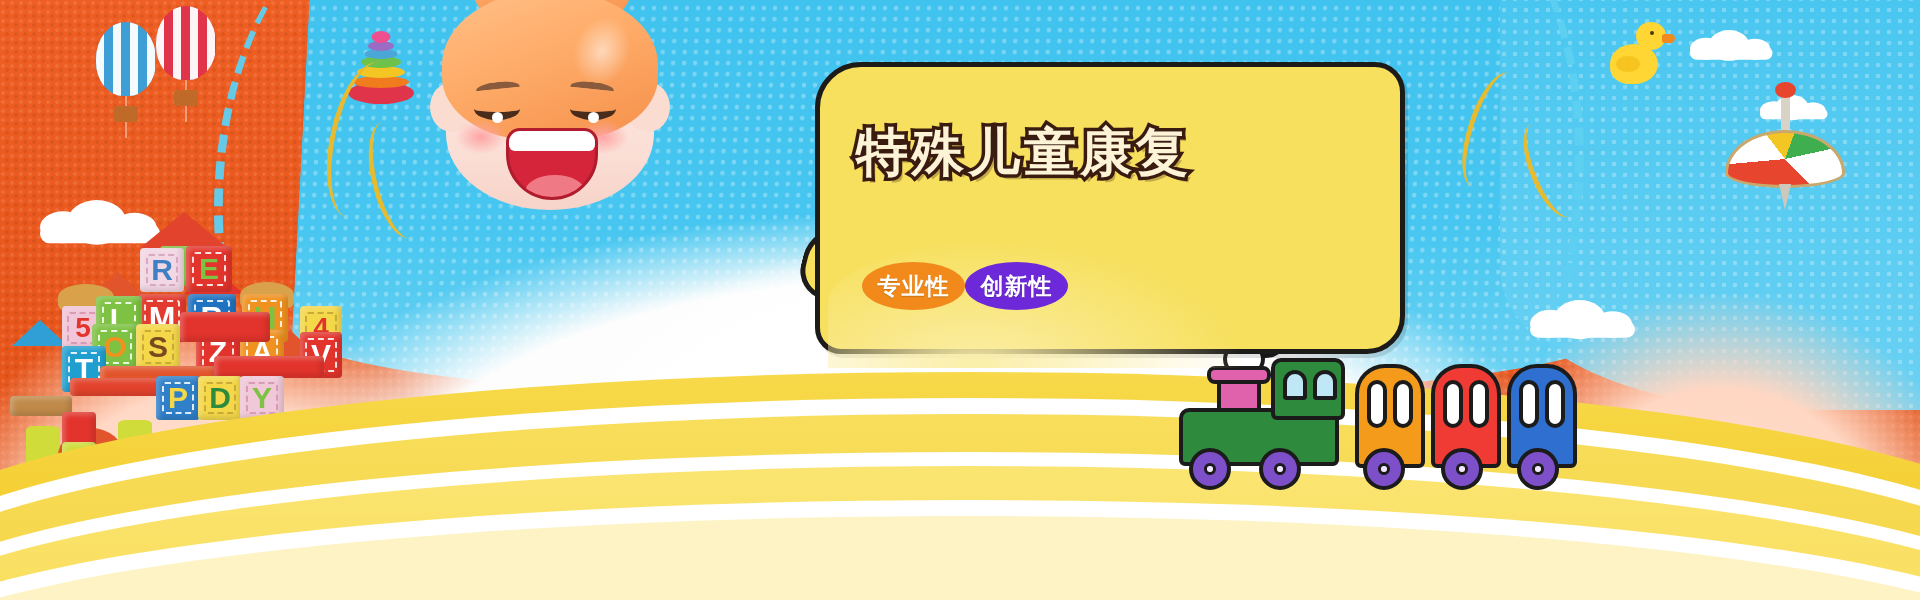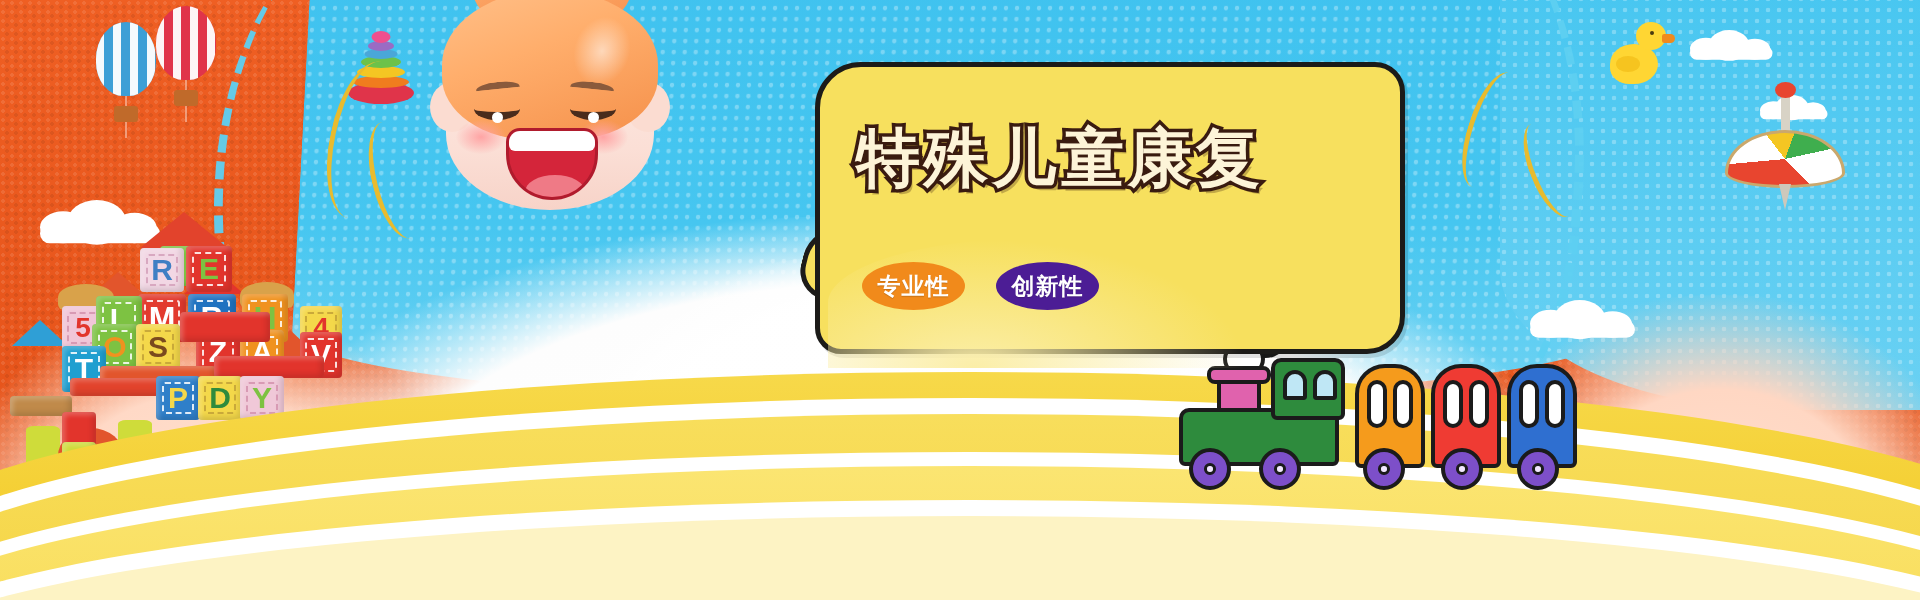--- a/index.html
+++ b/index.html
@@ -105,32 +105,32 @@
   }
   .panel-inner-cloud{
     position:absolute; left:828px; top:238px; width:420px; height:130px;
     background:radial-gradient(ellipse at 35% 100%, #fbeea7 0%, rgba(251,238,167,0) 70%);
     border-radius:50% 50% 0 0; pointer-events:none;
   }
 
   
   .title{
     position:absolute; left:856px; top:126px; width:530px;
-    font-size:64px; line-height:1; font-weight:bold;
+    font-size:52px; line-height:1; font-weight:bold;
     letter-spacing:4px; white-space:nowrap;
     color:#fdf4d8;
     -webkit-text-stroke:7px #3a1b10;
     paint-order:stroke fill;
     text-shadow:4px 5px 0 rgba(58,27,16,.28);
   }
 
   
   .badges{
     position:absolute; left:862px; top:262px;
-    display:flex; gap:31px; align-items:center;
+    display:flex; gap:0; align-items:center;
   }
   .badge{
     width:103px; height:48px; border-radius:50%;
     display:flex; align-items:center; justify-content:center;
     color:#fff; font-size:23px; font-weight:bold; letter-spacing:1px;
     text-shadow:0 1px 1px rgba(0,0,0,.18);
   }
 
   
   .para{
@@ -512,19 +512,19 @@
   </div>
 
   <div class="panel-tail"></div>
   <div class="panel"></div>
   <div class="panel-inner-cloud"></div>
 
   <div class="title">特殊儿童康复</div>
 
   <div class="badges">
     <div class="badge" style="background:#f18a1b;">专业性</div>
-    <div class="badge" style="background:#4c1d95;">创新性</div>
+    <div class="badge" style="background:#6d28d9;">创新性</div>
   </div>
 
   <div class="para">
   </div>
 
 </div>
 
 </body></html>

